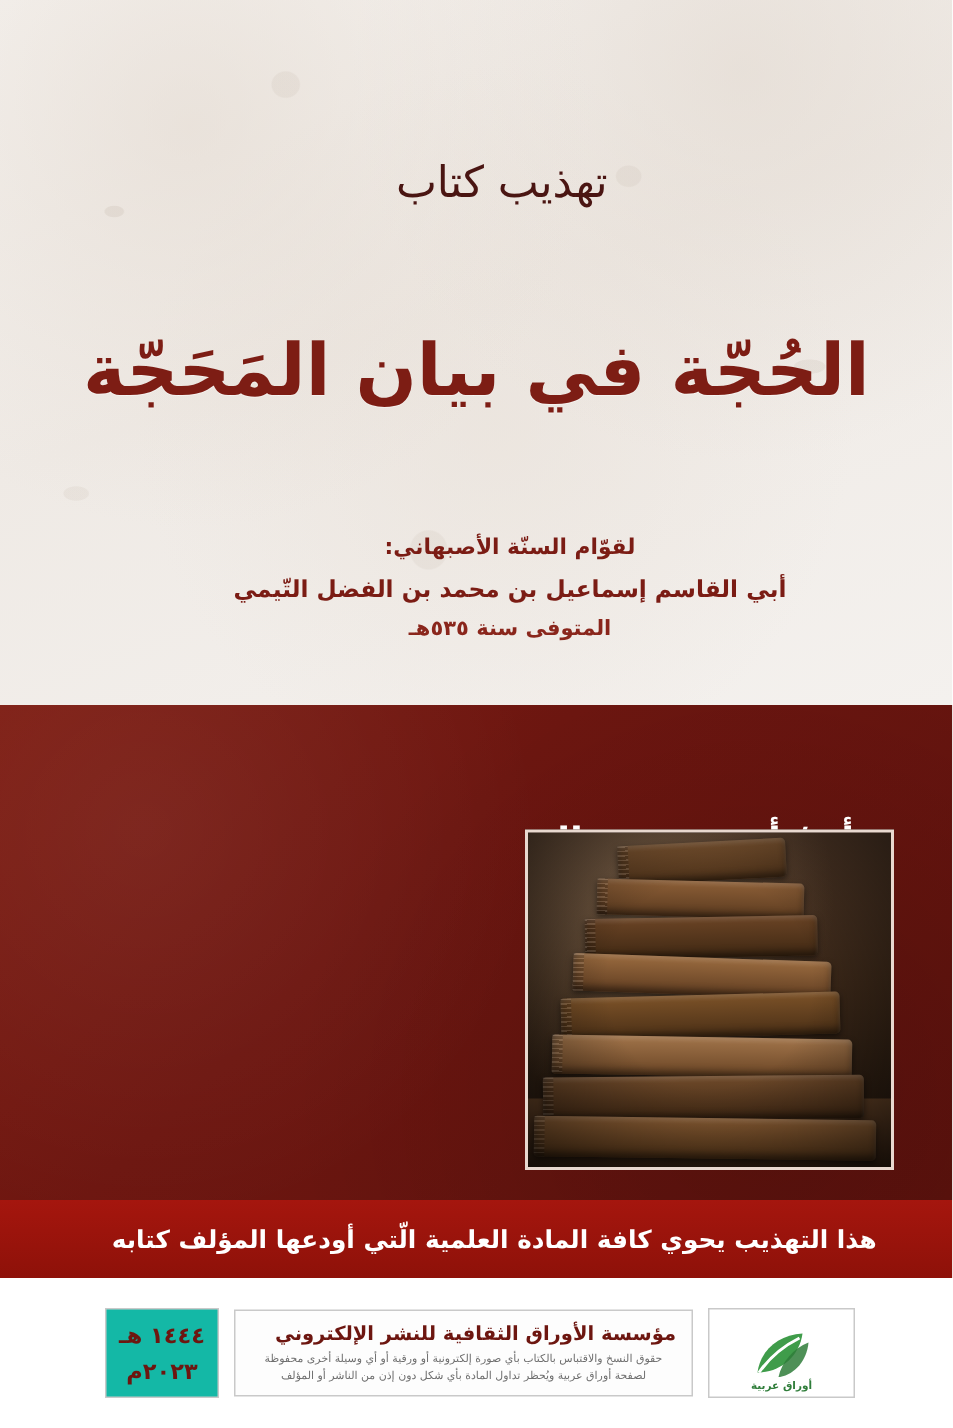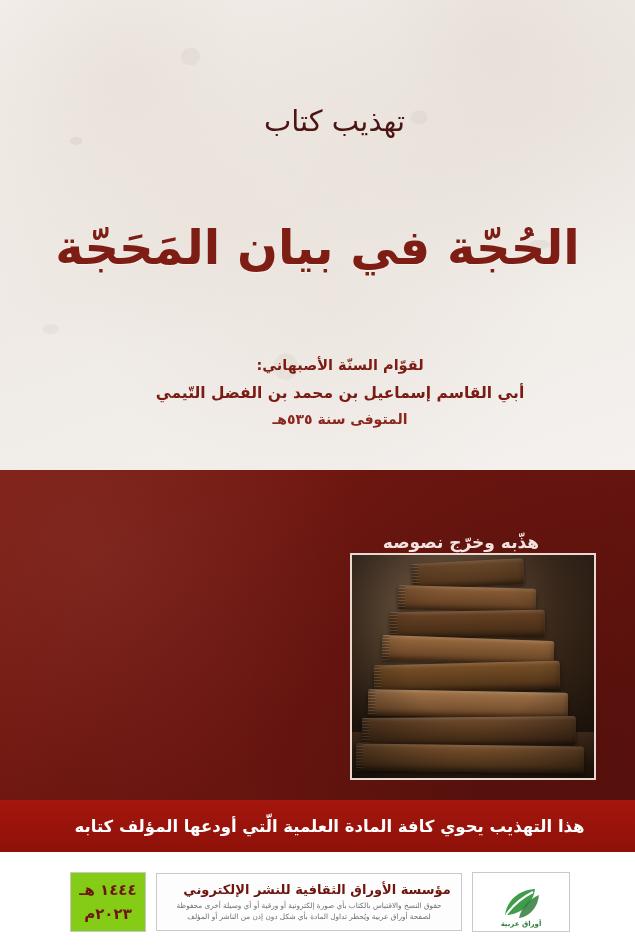--- a/index.html
+++ b/index.html
@@ -232,21 +232,21 @@
     height: 58px;
     border: 1px solid #c9c9c9;
     color: #6d1610;
     font-weight: bold;
     font-size: 15px;
     display: flex;
     flex-direction: column;
     align-items: center;
     justify-content: center;
     line-height: 1.6;
-    background: #84cc16;
+    background: #14b8a6;
   }
   .pub-box {
     flex: 1;
     height: 58px;
     border: 1px solid #c9c9c9;
     display: flex;
     flex-direction: column;
     align-items: center;
     justify-content: center;
     padding: 0 8px;
@@ -305,21 +305,20 @@
     <div class="author-block">
       <div class="author-line l1">لقوّام السنّة الأصبهاني:</div>
       <div class="author-line l2">أبي القاسم إسماعيل بن محمد بن الفضل التّيمي</div>
       <div class="author-line l3">المتوفى سنة ٥٣٥هـ</div>
     </div>
   </div>
 
   <div class="maroon-section"></div>
 
   <div class="editor-block">
-    <div class="editor-role">هذّبه وخرّج نصوصه</div>
     <div class="editor-name">أ.د/ أحمد بن صالح الزهراني</div>
     <div class="editor-aff">
       <div>أستاذ العقيدة بقسم الشريعة</div>
       <div>جامعة الملك عبدالعزيز بجدة</div>
     </div>
   </div>
 
   <div class="photo-frame">
     <div class="photo-inner">
       <div class="photo-bg"></div>

